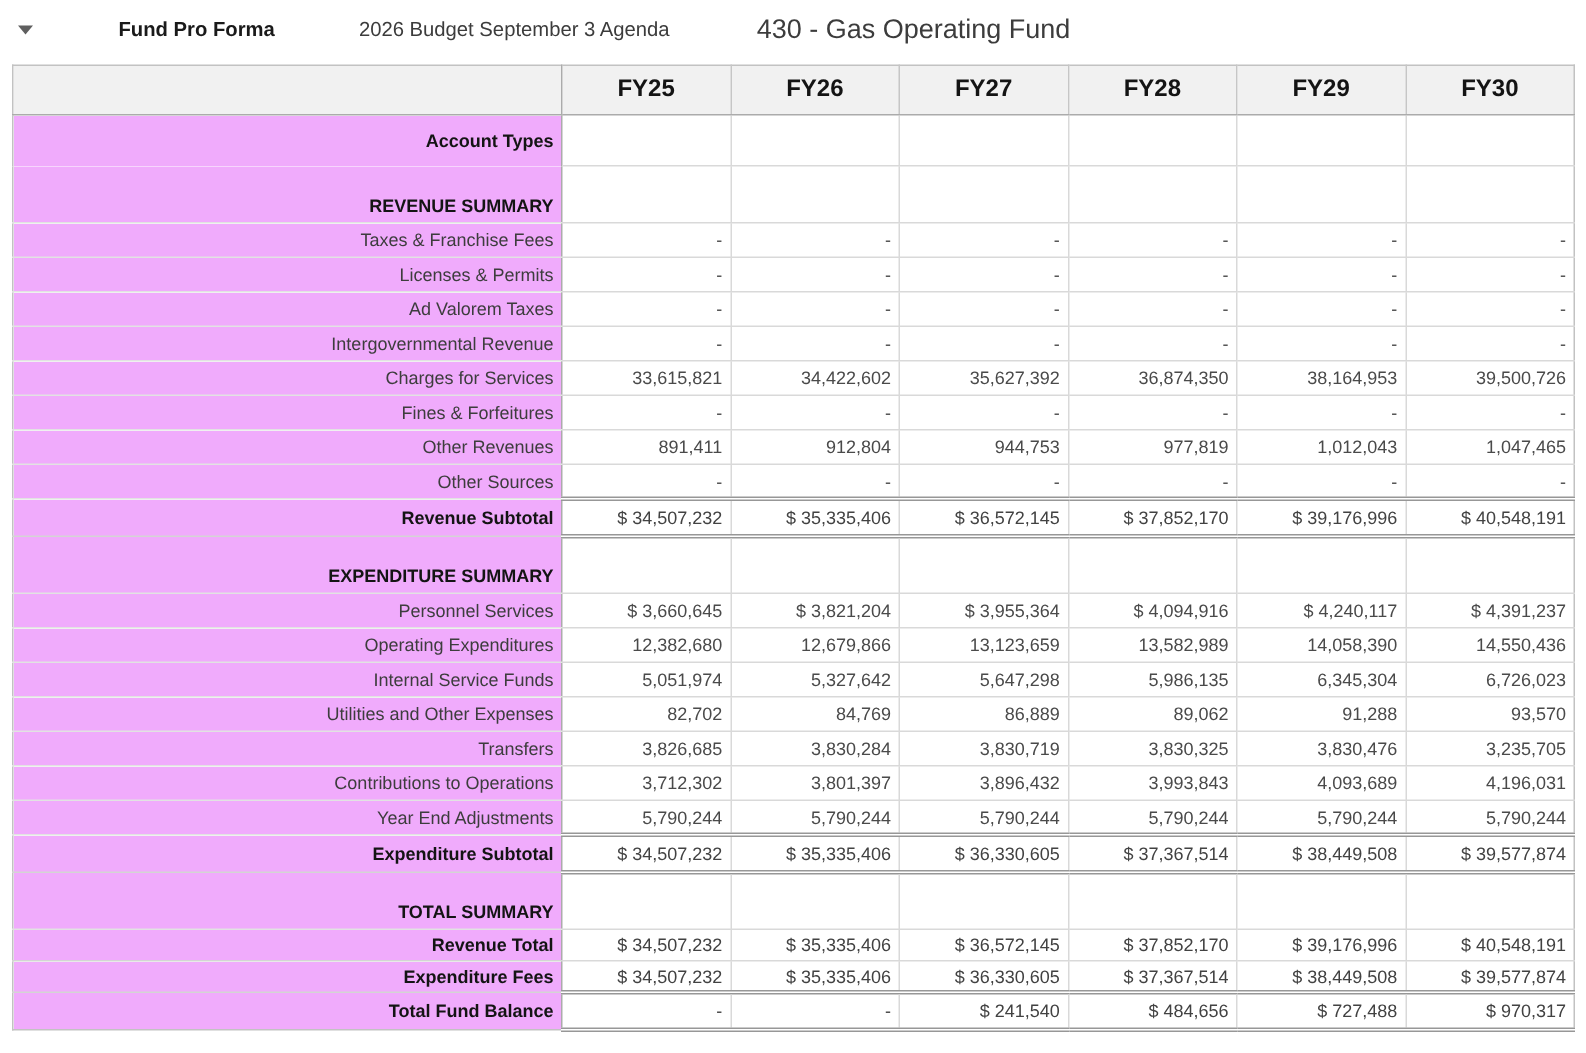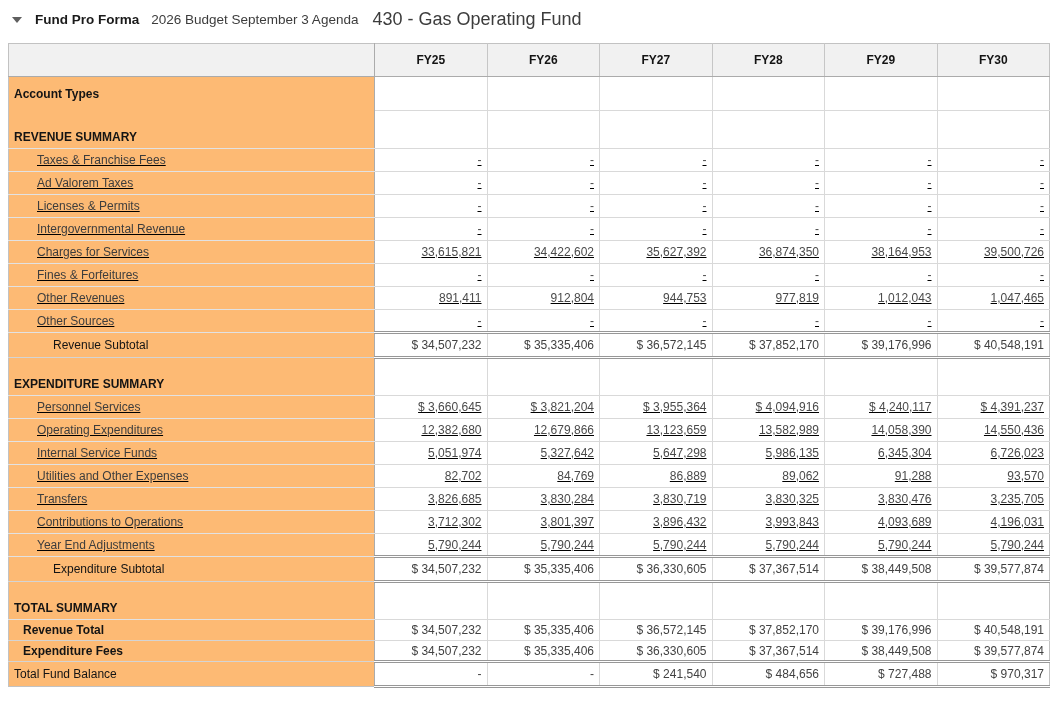--- a/index.html
+++ b/index.html
@@ -1,68 +1,68 @@
 <!DOCTYPE html>
 <html><head>
 <meta charset="utf-8">
 <style>
   *{box-sizing:border-box;}
   html,body{margin:0;padding:0;}
   body{
     width:1057px;height:702px;overflow:hidden;background:#ffffff;
     font-family:"Liberation Sans",sans-serif;
   }
-  .titlebar{display:flex;align-items:center;padding:9px 0 8px 10px;}
+  .titlebar{display:flex;align-items:center;padding:9px 0 8px 10px;gap:44px;}
   .collapse-toggle{border:none;background:none;padding:0;margin:0;width:14px;display:flex;align-items:center;justify-content:center;cursor:pointer;}
   .tri{width:0;height:0;border-left:5px solid transparent;border-right:5px solid transparent;border-top:6px solid #5f5f5f;}
   .title{font-weight:bold;font-size:13.5px;color:#1a1a1a;margin-left:11px;}
   .subtitle{font-size:13.5px;color:#3c3c3c;margin-left:12px;}
   .fund{font-size:18px;color:#3c3c3c;margin-left:14px;}
 
   table{border-collapse:collapse;table-layout:fixed;margin-left:8px;margin-top:5px;width:1042px;font-size:12px;}
   th,td{overflow:hidden;white-space:nowrap;padding:0 5px;}
   thead th{
-    background:#f1f1f1;height:33px;font-weight:bold;color:#141414;text-align:center;font-size:12px;
+    background:#f1f1f1;height:33px;font-weight:bold;color:#141414;text-align:center;font-size:16px;
     border-top:1px solid #c2c2c2;border-bottom:1px solid #ababab;border-right:1px solid #c6c6c6;
   }
   thead th:first-child{border-left:1px solid #c2c2c2;border-right:1px solid #ababab;}
   thead th:last-child{border-right:1px solid #c2c2c2;}
 
   .label-cell{
-    background:#fdba74;color:#3d3d3d;
-    border-left:1px solid #c2c2c2;border-right:1px solid #ababab;border-bottom:1px solid #e2e2e2;
+    background:#f0abfc;color:#3d3d3d;
+    border-left:1px solid #c2c2c2;border-right:1px solid #ababab;border-bottom:1px solid #e2e2e2;text-align:right;
   }
   .value-cell{
     background:#ffffff;text-align:right;color:#4a4a4a;
     border-right:1px solid #d9d9d9;border-bottom:1px solid #d9d9d9;
   }
   tr .value-cell:last-child{border-right:1px solid #c2c2c2;}
   tbody tr:last-child .label-cell{border-bottom:1px solid #c2c2c2;}
 
   .row-account-types{height:34px;}
   .row-account-types .label-cell{font-weight:bold;color:#141414;border-bottom:none;}
 
   .row-section{height:38px;}
   .row-section td{vertical-align:bottom;padding-bottom:4px;}
   .row-section .label-cell{font-weight:bold;color:#141414;}
 
-  .row-item{height:23px;text-decoration:underline;}
+  .row-item{height:23px;}
   .row-item .label-cell{padding-left:28px;}
 
   .row-subtotal{height:25px;}
-  .row-subtotal .label-cell{font-weight:normal;color:#141414;border-top:1px solid #d4d4d4;border-bottom:1px solid #d4d4d4;padding-left:44px;}
+  .row-subtotal .label-cell{font-weight:bold;color:#141414;border-top:1px solid #d4d4d4;border-bottom:1px solid #d4d4d4;padding-left:44px;}
   .row-subtotal .value-cell{border-top:3px double #979797;border-bottom:3px double #979797;color:#424242;}
 
   .row-total,.row-total-double{height:21px;padding-left:14px;}
   .row-total .label-cell,.row-total-double .label-cell{font-weight:bold;color:#141414;padding-left:14px;border-bottom:1px solid #d4d4d4;}
   .row-total .value-cell,.row-total-double .value-cell{color:#424242;}
   .row-total-double .value-cell{border-bottom:3px double #979797;}
 
   .row-grand{height:25px;}
-  .row-grand .label-cell{font-weight:normal;color:#141414;}
+  .row-grand .label-cell{font-weight:bold;color:#141414;}
   .row-grand .value-cell{border-bottom:3px double #979797;color:#424242;}
 </style>
 </head>
 <body>
 
 <div class="titlebar">
   <button class="collapse-toggle">
     <span class="tri"></span>
   </button>
   <span class="title">Fund Pro Forma</span>
@@ -113,30 +113,30 @@
       <tr class="row-item">
         <td class="label-cell">Taxes &amp; Franchise Fees</td>
         <td class="value-cell">-</td>
         <td class="value-cell">-</td>
         <td class="value-cell">-</td>
         <td class="value-cell">-</td>
         <td class="value-cell">-</td>
         <td class="value-cell">-</td>
       </tr>
       <tr class="row-item">
+        <td class="label-cell">Licenses &amp; Permits</td>
+        <td class="value-cell">-</td>
+        <td class="value-cell">-</td>
+        <td class="value-cell">-</td>
+        <td class="value-cell">-</td>
+        <td class="value-cell">-</td>
+        <td class="value-cell">-</td>
+      </tr>
+      <tr class="row-item">
         <td class="label-cell">Ad Valorem Taxes</td>
-        <td class="value-cell">-</td>
-        <td class="value-cell">-</td>
-        <td class="value-cell">-</td>
-        <td class="value-cell">-</td>
-        <td class="value-cell">-</td>
-        <td class="value-cell">-</td>
-      </tr>
-      <tr class="row-item">
-        <td class="label-cell">Licenses &amp; Permits</td>
         <td class="value-cell">-</td>
         <td class="value-cell">-</td>
         <td class="value-cell">-</td>
         <td class="value-cell">-</td>
         <td class="value-cell">-</td>
         <td class="value-cell">-</td>
       </tr>
       <tr class="row-item">
         <td class="label-cell">Intergovernmental Revenue</td>
         <td class="value-cell">-</td>

